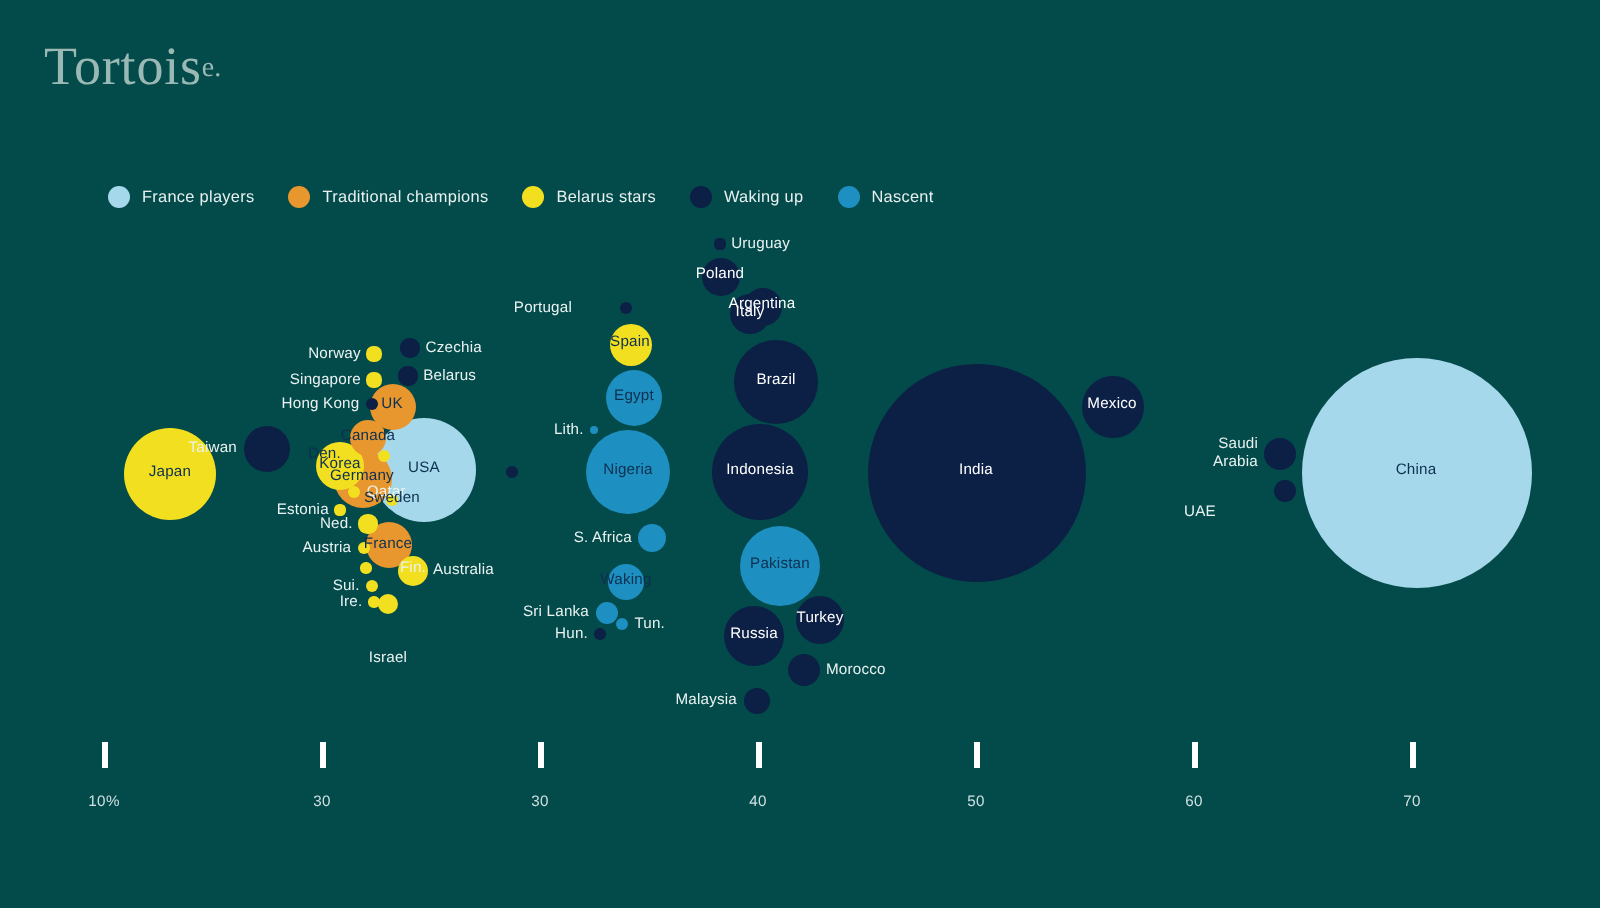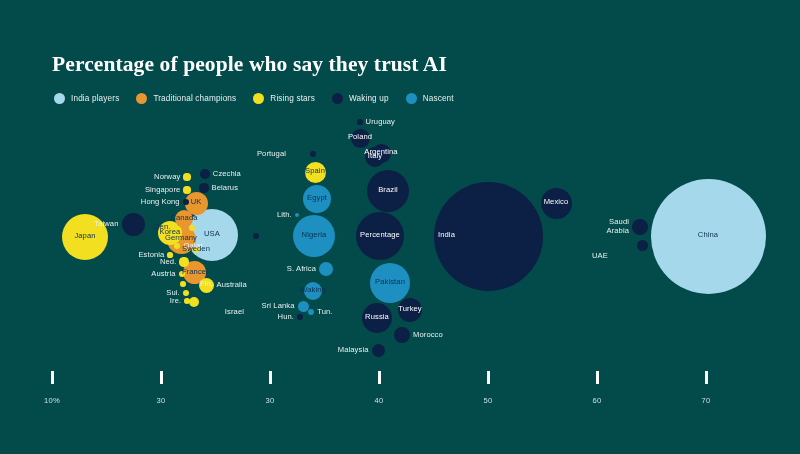--- a/index.html
+++ b/index.html
@@ -109,35 +109,35 @@
     font-size: 7.6px;
     color: #cfe0df;
     letter-spacing: 0.2px;
   }
 </style>
 </head>
 <body>
 
 <div id="page">
 
-
-  <div id="title">Percentage of people who say they trust AI</div>
+  <div id="logo"><span>Tortois</span><span class="tail">e.</span></div>
+
 
   <div id="legend">
       <div class="legend-item">
         <span class="legend-swatch" style="background: rgb(166, 216, 236);"></span>
-        <span class="legend-label">India players</span>
+        <span class="legend-label">France players</span>
       </div>
       <div class="legend-item">
         <span class="legend-swatch" style="background: rgb(232, 150, 46);"></span>
         <span class="legend-label">Traditional champions</span>
       </div>
       <div class="legend-item">
         <span class="legend-swatch" style="background: rgb(242, 224, 32);"></span>
-        <span class="legend-label">Rising stars</span>
+        <span class="legend-label">Belarus stars</span>
       </div>
       <div class="legend-item">
         <span class="legend-swatch" style="background: rgb(12, 31, 69);"></span>
         <span class="legend-label">Waking up</span>
       </div>
       <div class="legend-item">
         <span class="legend-swatch" style="background: rgb(29, 143, 192);"></span>
         <span class="legend-label">Nascent</span>
       </div>
     </div>
@@ -210,35 +210,35 @@
       <div class="bubble-label lbl-in" style="left: 162px; top: 230px; width: 100px; text-align: center;">USA</div>
       <div class="bubble-label lbl-in" style="left: 131px; top: 234px; width: 100px; text-align: center;">Germany</div>
       <div class="bubble-label lbl-in" style="left: 146px; top: 245px; width: 100px; text-align: center;">Sweden</div>
       <div class="bubble-label lbl-out" style="right: 623.6px; top: 258px; text-align: right;">Ned.</div>
       <div class="bubble-label lbl-out" style="right: 624.4px; top: 270px; text-align: right;">Austria</div>
       <div class="bubble-label lbl-in" style="left: 144px; top: 268px; width: 100px; text-align: center;">France</div>
       <div class="bubble-label lbl-out" style="right: 587px; top: 280px; text-align: right;">Fin.</div>
       <div class="bubble-label lbl-out" style="right: 620.2px; top: 289px; text-align: right;">Sui.</div>
       <div class="bubble-label lbl-out" style="left: 216.5px; top: 281px;">Australia</div>
       <div class="bubble-label lbl-out" style="right: 618.8px; top: 297px; text-align: right;">Ire.</div>
-      <div class="bubble-label lbl-out" style="left: 144px; top: 308px; width: 100px; text-align: right;">Israel</div>
+      <div class="bubble-label lbl-out" style="left: 144px; top: 325px; width: 100px; text-align: center;">Israel</div>
       <div class="bubble-label lbl-out" style="right: 514px; top: 150px; text-align: right;">Portugal</div>
       <div class="bubble-label lbl-in" style="left: 265px; top: 167px; width: 100px; text-align: center;">Spain</div>
       <div class="bubble-label lbl-out" style="left: 365.6px; top: 118px;">Uruguay</div>
       <div class="bubble-label lbl-in-light" style="left: 310px; top: 133px; width: 100px; text-align: center;">Poland</div>
       <div class="bubble-label lbl-in-light" style="left: 325px; top: 152px; width: 100px; text-align: center;">Italy</div>
       <div class="bubble-label lbl-in-light" style="left: 331px; top: 148px; width: 100px; text-align: center;">Argentina</div>
       <div class="bubble-label lbl-in" style="left: 267px; top: 194px; width: 100px; text-align: center;">Egypt</div>
       <div class="bubble-label lbl-in-light" style="left: 338px; top: 186px; width: 100px; text-align: center;">Brazil</div>
       <div class="bubble-label lbl-out" style="right: 508.2px; top: 211px; text-align: right;">Lith.</div>
       <div class="bubble-label lbl-in-light" style="left: 506px; top: 198px; width: 100px; text-align: center;">Mexico</div>
       <div class="bubble-label lbl-out" style="white-space: normal; width: 34px; text-align: right; right: 171px; top: 218px;">Saudi Arabia</div>
       <div class="bubble-label lbl-in" style="left: 264px; top: 231px; width: 100px; text-align: center;">Nigeria</div>
-      <div class="bubble-label lbl-in-light" style="left: 330px; top: 231px; width: 100px; text-align: center;">Percentage</div>
-      <div class="bubble-label lbl-in-light" style="left: 438px; top: 231px; width: 100px; ">India</div>
+      <div class="bubble-label lbl-in-light" style="left: 330px; top: 231px; width: 100px; text-align: center;">Indonesia</div>
+      <div class="bubble-label lbl-in-light" style="left: 438px; top: 231px; width: 100px; text-align: center;">India</div>
       <div class="bubble-label lbl-in" style="left: 658px; top: 231px; width: 100px; text-align: center;">China</div>
       <div class="bubble-label lbl-out" style="left: 592px; top: 251.5px; width: 100px; text-align: left;">UAE</div>
       <div class="bubble-label lbl-out" style="right: 484px; top: 265px; text-align: right;">S. Africa</div>
       <div class="bubble-label lbl-in" style="left: 340px; top: 278px; width: 100px; text-align: center;">Pakistan</div>
       <div class="bubble-label lbl-in" style="left: 263px; top: 286px; width: 100px; text-align: center;">Waking</div>
       <div class="bubble-label lbl-out" style="right: 505.5px; top: 302px; text-align: right;">Sri Lanka</div>
       <div class="bubble-label lbl-out" style="left: 317.2px; top: 308px;">Tun.</div>
       <div class="bubble-label lbl-out" style="right: 506px; top: 313px; text-align: right;">Hun.</div>
       <div class="bubble-label lbl-in-light" style="left: 327px; top: 313px; width: 100px; text-align: center;">Russia</div>
       <div class="bubble-label lbl-in-light" style="left: 360px; top: 305px; width: 100px; text-align: center;">Turkey</div>

